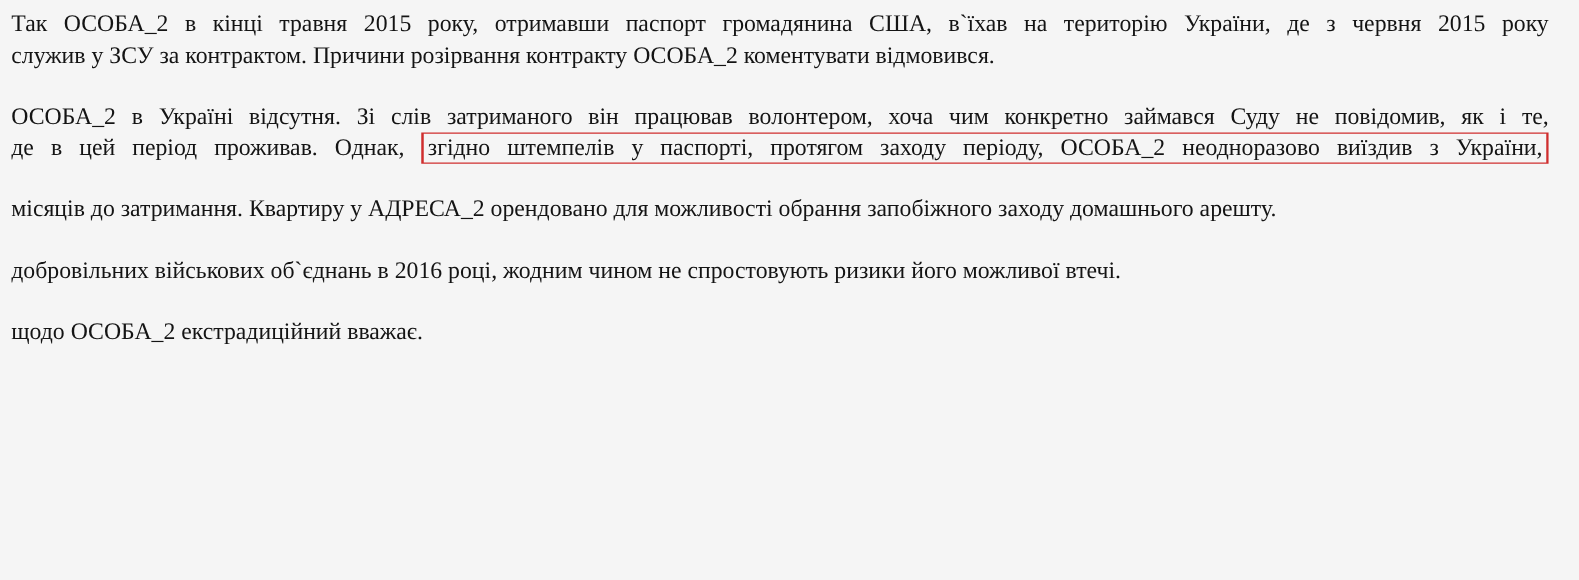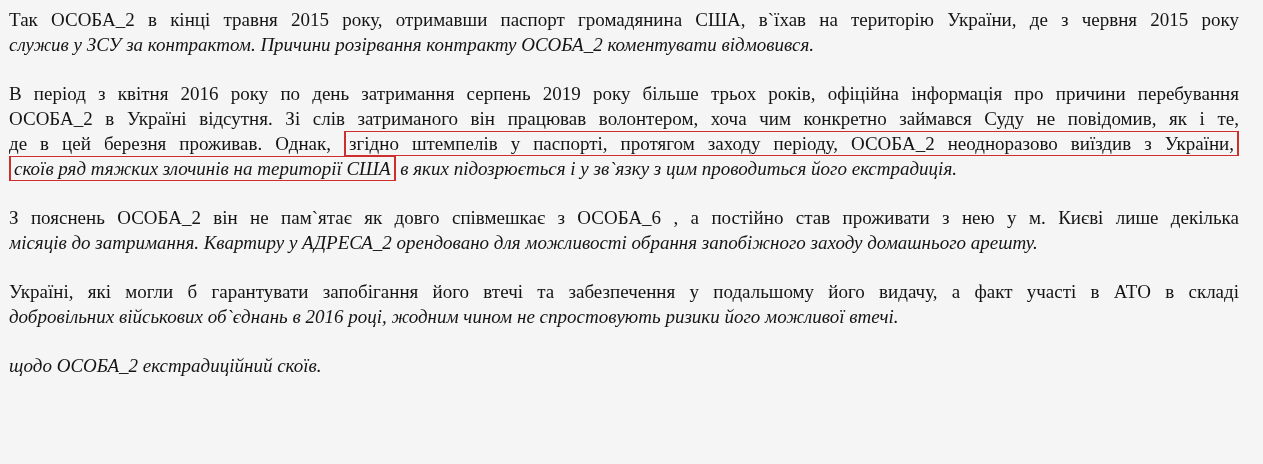--- a/index.html
+++ b/index.html
@@ -27,48 +27,43 @@
   }
   .line {
     text-align: justify;
     text-align-last: justify;
     height: 25px;
     overflow: hidden;
     white-space: normal;
   }
   .line.last {
     text-align-last: left;
-    font-style: italic;
   }
   .seg {
     
   }
   .seg.highlight {
     border: 2px solid var(--annot, #cf2e2e);
     padding: 1px 3px;
   }
 </style>
 </head>
 <body>
 
 <div class="doc">
     <div class="paragraph">
       <div class="line"><span class="seg">Так ОСОБА_2 в кінці травня 2015 року, отримавши паспорт громадянина США, в`їхав на територію України, де з червня 2015 року</span></div>
       <div class="line last"><span class="seg">служив у ЗСУ за контрактом. Причини розірвання контракту ОСОБА_2 коментувати відмовився.</span></div>
     </div>
     <div class="paragraph">
-      <div class="line"><span class="seg">В період з квітня 2016 року по день затримання серпень 2019 року більше трьох років, офіційна інформація про причини перебування</span></div>
       <div class="line"><span class="seg">ОСОБА_2 в Україні відсутня. Зі слів затриманого він працював волонтером, хоча чим конкретно займався Суду не повідомив, як і те,</span></div>
-      <div class="line"><span class="seg">де в цей березня проживав. Однак, </span><span class="seg highlight">згідно штемпелів у паспорті, протягом заходу періоду, ОСОБА_2 неодноразово виїздив з України,</span></div>
-      <div class="line last"><span class="seg highlight">скоїв ряд тяжких злочинів на території США</span><span class="seg"> в яких підозрюється і у зв`язку з цим проводиться його екстрадиція.</span></div>
+      <div class="line"><span class="seg">де в цей період проживав. Однак, </span><span class="seg highlight">згідно штемпелів у паспорті, протягом заходу періоду, ОСОБА_2 неодноразово виїздив з України,</span></div>
     </div>
     <div class="paragraph">
-      <div class="line"><span class="seg">З пояснень ОСОБА_2 він не пам`ятає як довго співмешкає з ОСОБА_6 , а постійно став проживати з нею у м. Києві лише декілька</span></div>
       <div class="line last"><span class="seg">місяців до затримання. Квартиру у АДРЕСА_2 орендовано для можливості обрання запобіжного заходу домашнього арешту.</span></div>
     </div>
     <div class="paragraph">
-      <div class="line"><span class="seg">Україні, які могли б гарантувати запобігання його втечі та забезпечення у подальшому його видачу, а факт участі в АТО в складі</span></div>
       <div class="line last"><span class="seg">добровільних військових об`єднань в 2016 році, жодним чином не спростовують ризики його можливої втечі.</span></div>
     </div>
     <div class="paragraph">
-      <div class="line last"><span class="seg">щодо ОСОБА_2 екстрадиційний скоїв.</span></div>
+      <div class="line last"><span class="seg">щодо ОСОБА_2 екстрадиційний вважає.</span></div>
     </div>
   </div>
 
 </body></html>

